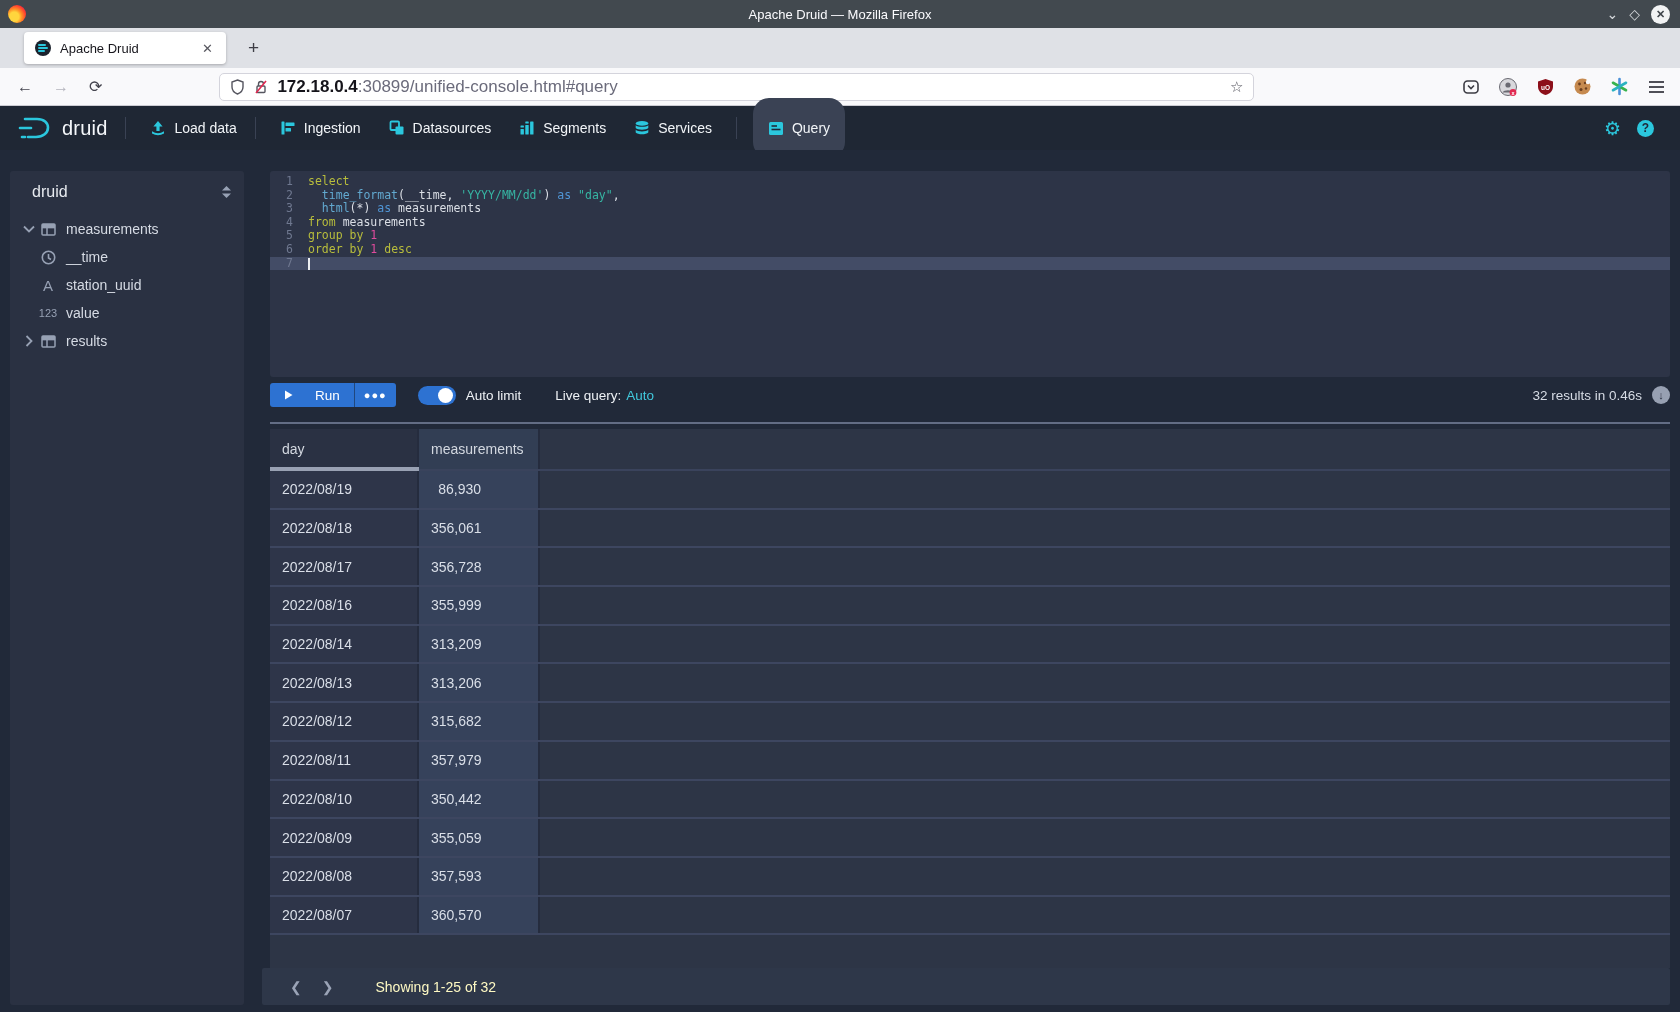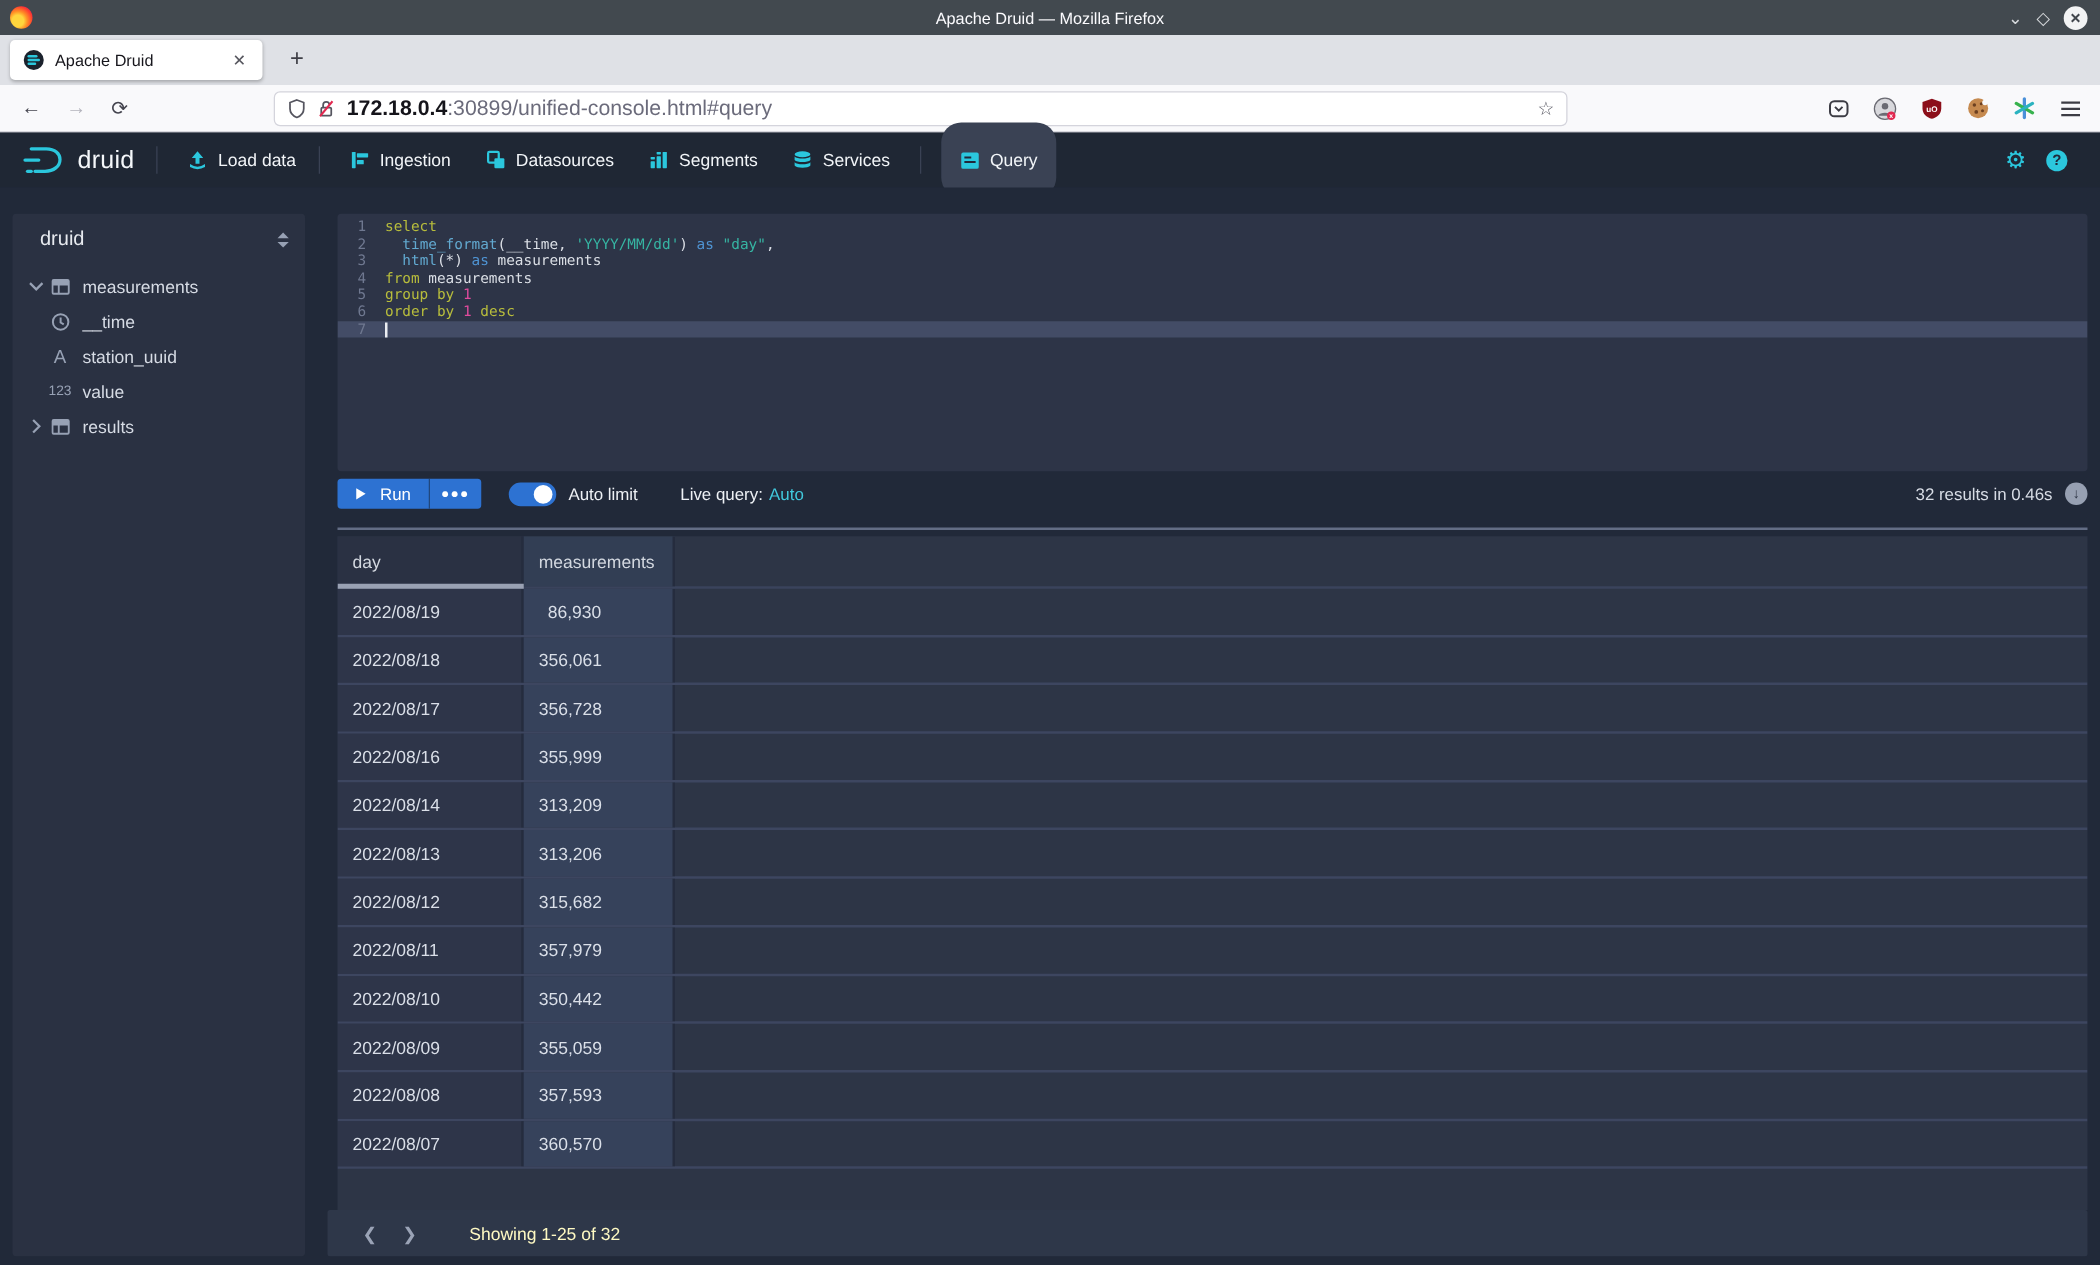--- a/index.html
+++ b/index.html
@@ -10,21 +10,21 @@
   .titlebar { position:relative; height:28px; background:#42494f; display:flex; align-items:center; }
   .ff-logo { width:18px; height:18px; margin-left:8px; border-radius:50%;
              background:radial-gradient(circle at 35% 65%, #ffd53d 0 28%, #ff9226 45%, #ff3b30 70%, #b5007f 100%); }
   .win-title { position:absolute; left:0; right:0; text-align:center; color:#fbfbfe; font-size:13px; }
   .win-ctrls { position:absolute; right:10px; top:0; height:28px; display:flex; align-items:center; gap:11px; }
   .wc { color:#d7dadd; font-size:14px; line-height:1; cursor:default; }
   .wc-close { width:19px; height:19px; background:#f2f3f4; border-radius:50%; color:#41464c;
               display:flex; align-items:center; justify-content:center; font-size:11px; font-weight:bold; }
 
   
-  .tabbar { height:40px; background:#dfe1e6; display:flex; align-items:center; padding-left:8px; }
+  .tabbar { height:40px; background:#dfe1e6; display:flex; align-items:center; padding-left:24px; }
   .tab { width:202px; height:32px; background:#ffffff; border-radius:4px; box-shadow:0 1px 3px rgba(0,0,0,.25);
          display:flex; align-items:center; padding:0 8px 0 11px; }
   .favicon { width:16px; height:16px; border-radius:50%; background:#1b222d; position:relative; flex:none; }
   .favicon span { position:absolute; left:3px; height:2px; background:#2bc7dd; border-radius:2px; }
   .tab-label { margin-left:9px; font-size:13px; color:#17161c; flex:1; white-space:nowrap; overflow:hidden; }
   .tab-close { color:#57575f; font-size:13px; padding:2px 5px; border-radius:3px; }
   .newtab { margin-left:14px; font-size:19px; color:#3e3e46; padding:0 8px; }
 
   
   .toolbar { height:38px; background:#f9f9fb; border-bottom:1px solid #ccccd3; display:flex; align-items:center; }
@@ -71,21 +71,21 @@
   .ed-row { display:flex; height:13.6px; line-height:13.6px; font-size:11.5px; white-space:pre; position:relative; }
   .ed-row.active { background:#434c66; }
   .gut { width:30px; flex:none; text-align:right; padding-right:7px; color:#6f7890; }
   .code { padding-left:8px; }
   .tk-kw{color:#b8bd3c} .tk-fn{color:#62a9d0} .tk-str{color:#36b5a3}
   .tk-op{color:#4f94d4} .tk-num{color:#e04b9d} .tk-pl{color:#dbdfe6}
   .cursor { position:absolute; left:38px; top:1px; width:2px; height:12px; background:#eceef2; }
 
   .runbar { position:absolute; left:270px; top:230px; width:1400px; height:30px; display:flex; align-items:center; }
   .runbtn { display:flex; height:24px; background:#2d72d2; border-radius:3px; overflow:hidden; color:#fff; }
-  .runbtn .main { display:flex; align-items:center; gap:11px; padding:0 14px; font-size:13.5px;text-align:center; }
+  .runbtn .main { display:flex; align-items:center; gap:22px; padding:0 14px; font-size:13.5px;text-align:center; }
   .runbtn .sep { width:1px; background:rgba(17,20,24,.45); }
   .runbtn .more { display:flex; align-items:center; padding:0 9px; font-size:11px; letter-spacing:1px; }
   .toggle { margin-left:22px; width:38px; height:19px; border-radius:10px; background:#2d72d2; position:relative; }
   .toggle .knob { position:absolute; right:2.5px; top:2px; width:15px; height:15px; border-radius:50%; background:#fff; }
   .lab { color:#eef1f5; font-size:13.5px; }
   .auto-limit { margin-left:10px; }
   .live-q { margin-left:34px; }
   .live-v { color:#41c8dc; margin-left:5px; }
   .results { margin-left:auto; display:flex; align-items:center; gap:10px; }
   .res-txt { color:#d7dce5; font-size:13.5px; }

